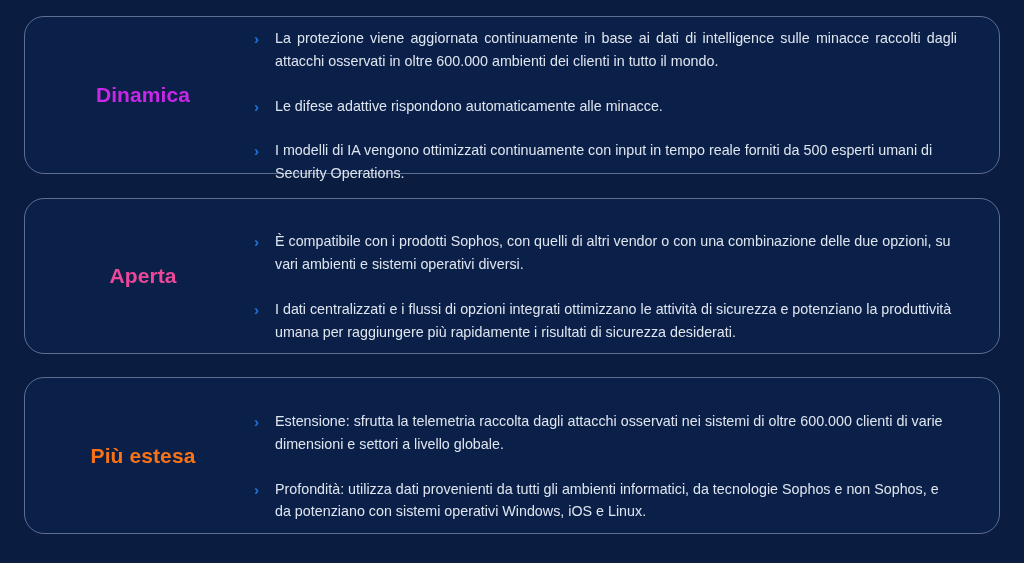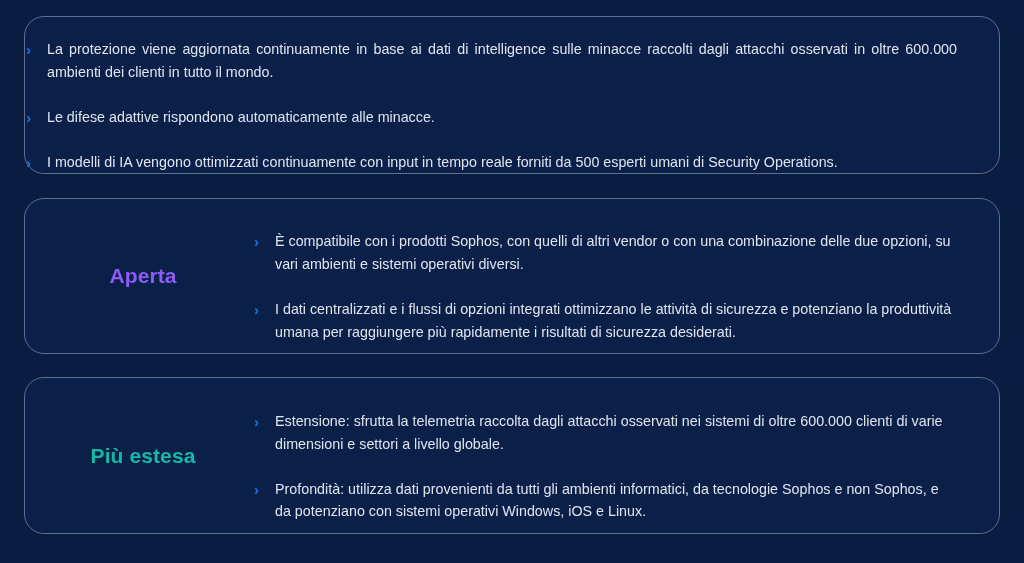--- a/index.html
+++ b/index.html
@@ -45,22 +45,22 @@
     padding-left: 8px;
   }
   .card-title {
     font-size: 21px;
     font-weight: bold;
     letter-spacing: 0.1px;
     white-space: nowrap;
     line-height: 1.1;
   }
   .title-dinamica { color: #c827e8; }
-  .title-aperta   { color: #8b5cf6; }
-  .title-estesa   { color: #14b8a6; }
+  .title-aperta   { color: #ec4899; }
+  .title-estesa   { color: #f97316; }
 
   .card-body-col {
     flex: 1 1 auto;
     padding-right: 42px;
     box-sizing: border-box;
   }
 
   .bullet-list {
     list-style: none;
     margin: 0;
@@ -92,20 +92,23 @@
   .c1-b2 { margin-bottom: 17px; }
   .c2-b1 { margin-bottom: 18px; }
   .c3-b1 { margin-bottom: 18px; }
 </style>
 </head>
 <body>
 
 <div class="page">
 
   <section class="card card-1">
+    <div class="card-title-col">
+      <h2 class="card-title title-dinamica">Dinamica</h2>
+    </div>
     <div class="card-body-col">
       <ul class="bullet-list">
         <li class="bullet-item c1-b1">
           <span class="bullet-marker">›</span>
           <span class="bullet-text justify">La protezione viene aggiornata continuamente in base ai dati di intelligence sulle minacce raccolti dagli attacchi osservati in oltre 600.000 ambienti dei clienti in tutto il mondo.</span>
         </li>
         <li class="bullet-item c1-b2">
           <span class="bullet-marker">›</span>
           <span class="bullet-text">Le difese adattive rispondono automaticamente alle minacce.</span>
         </li>

